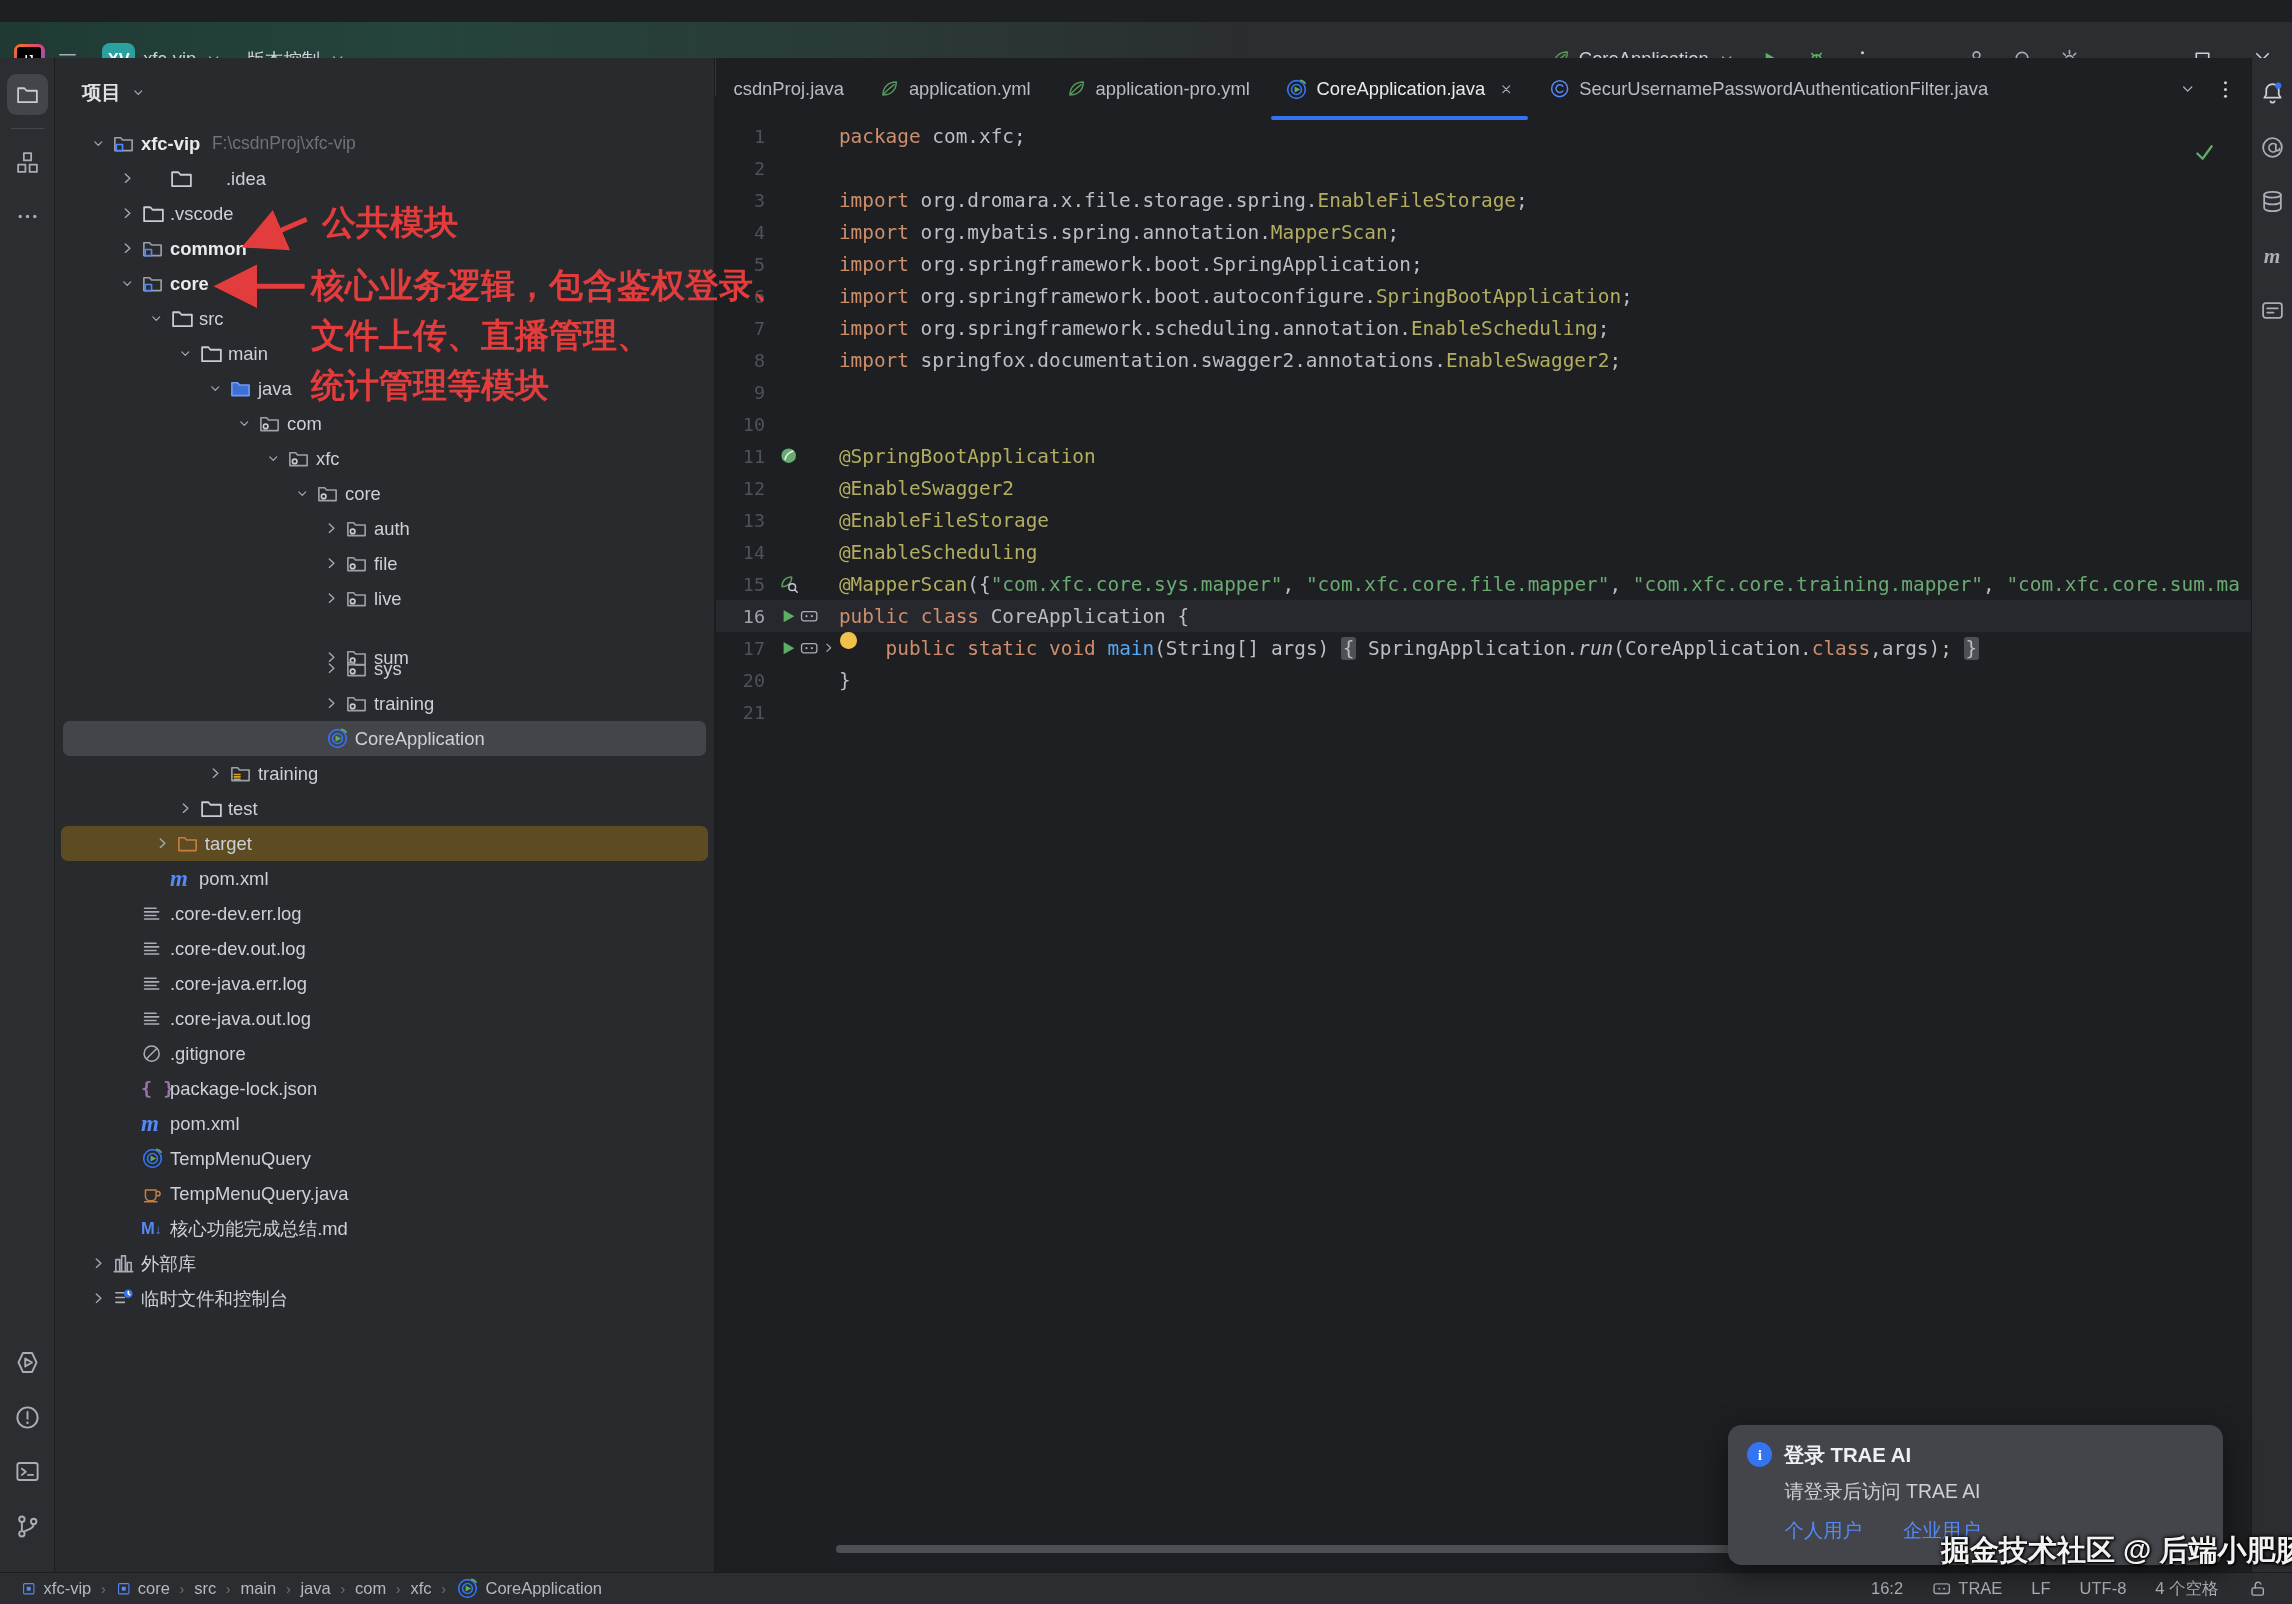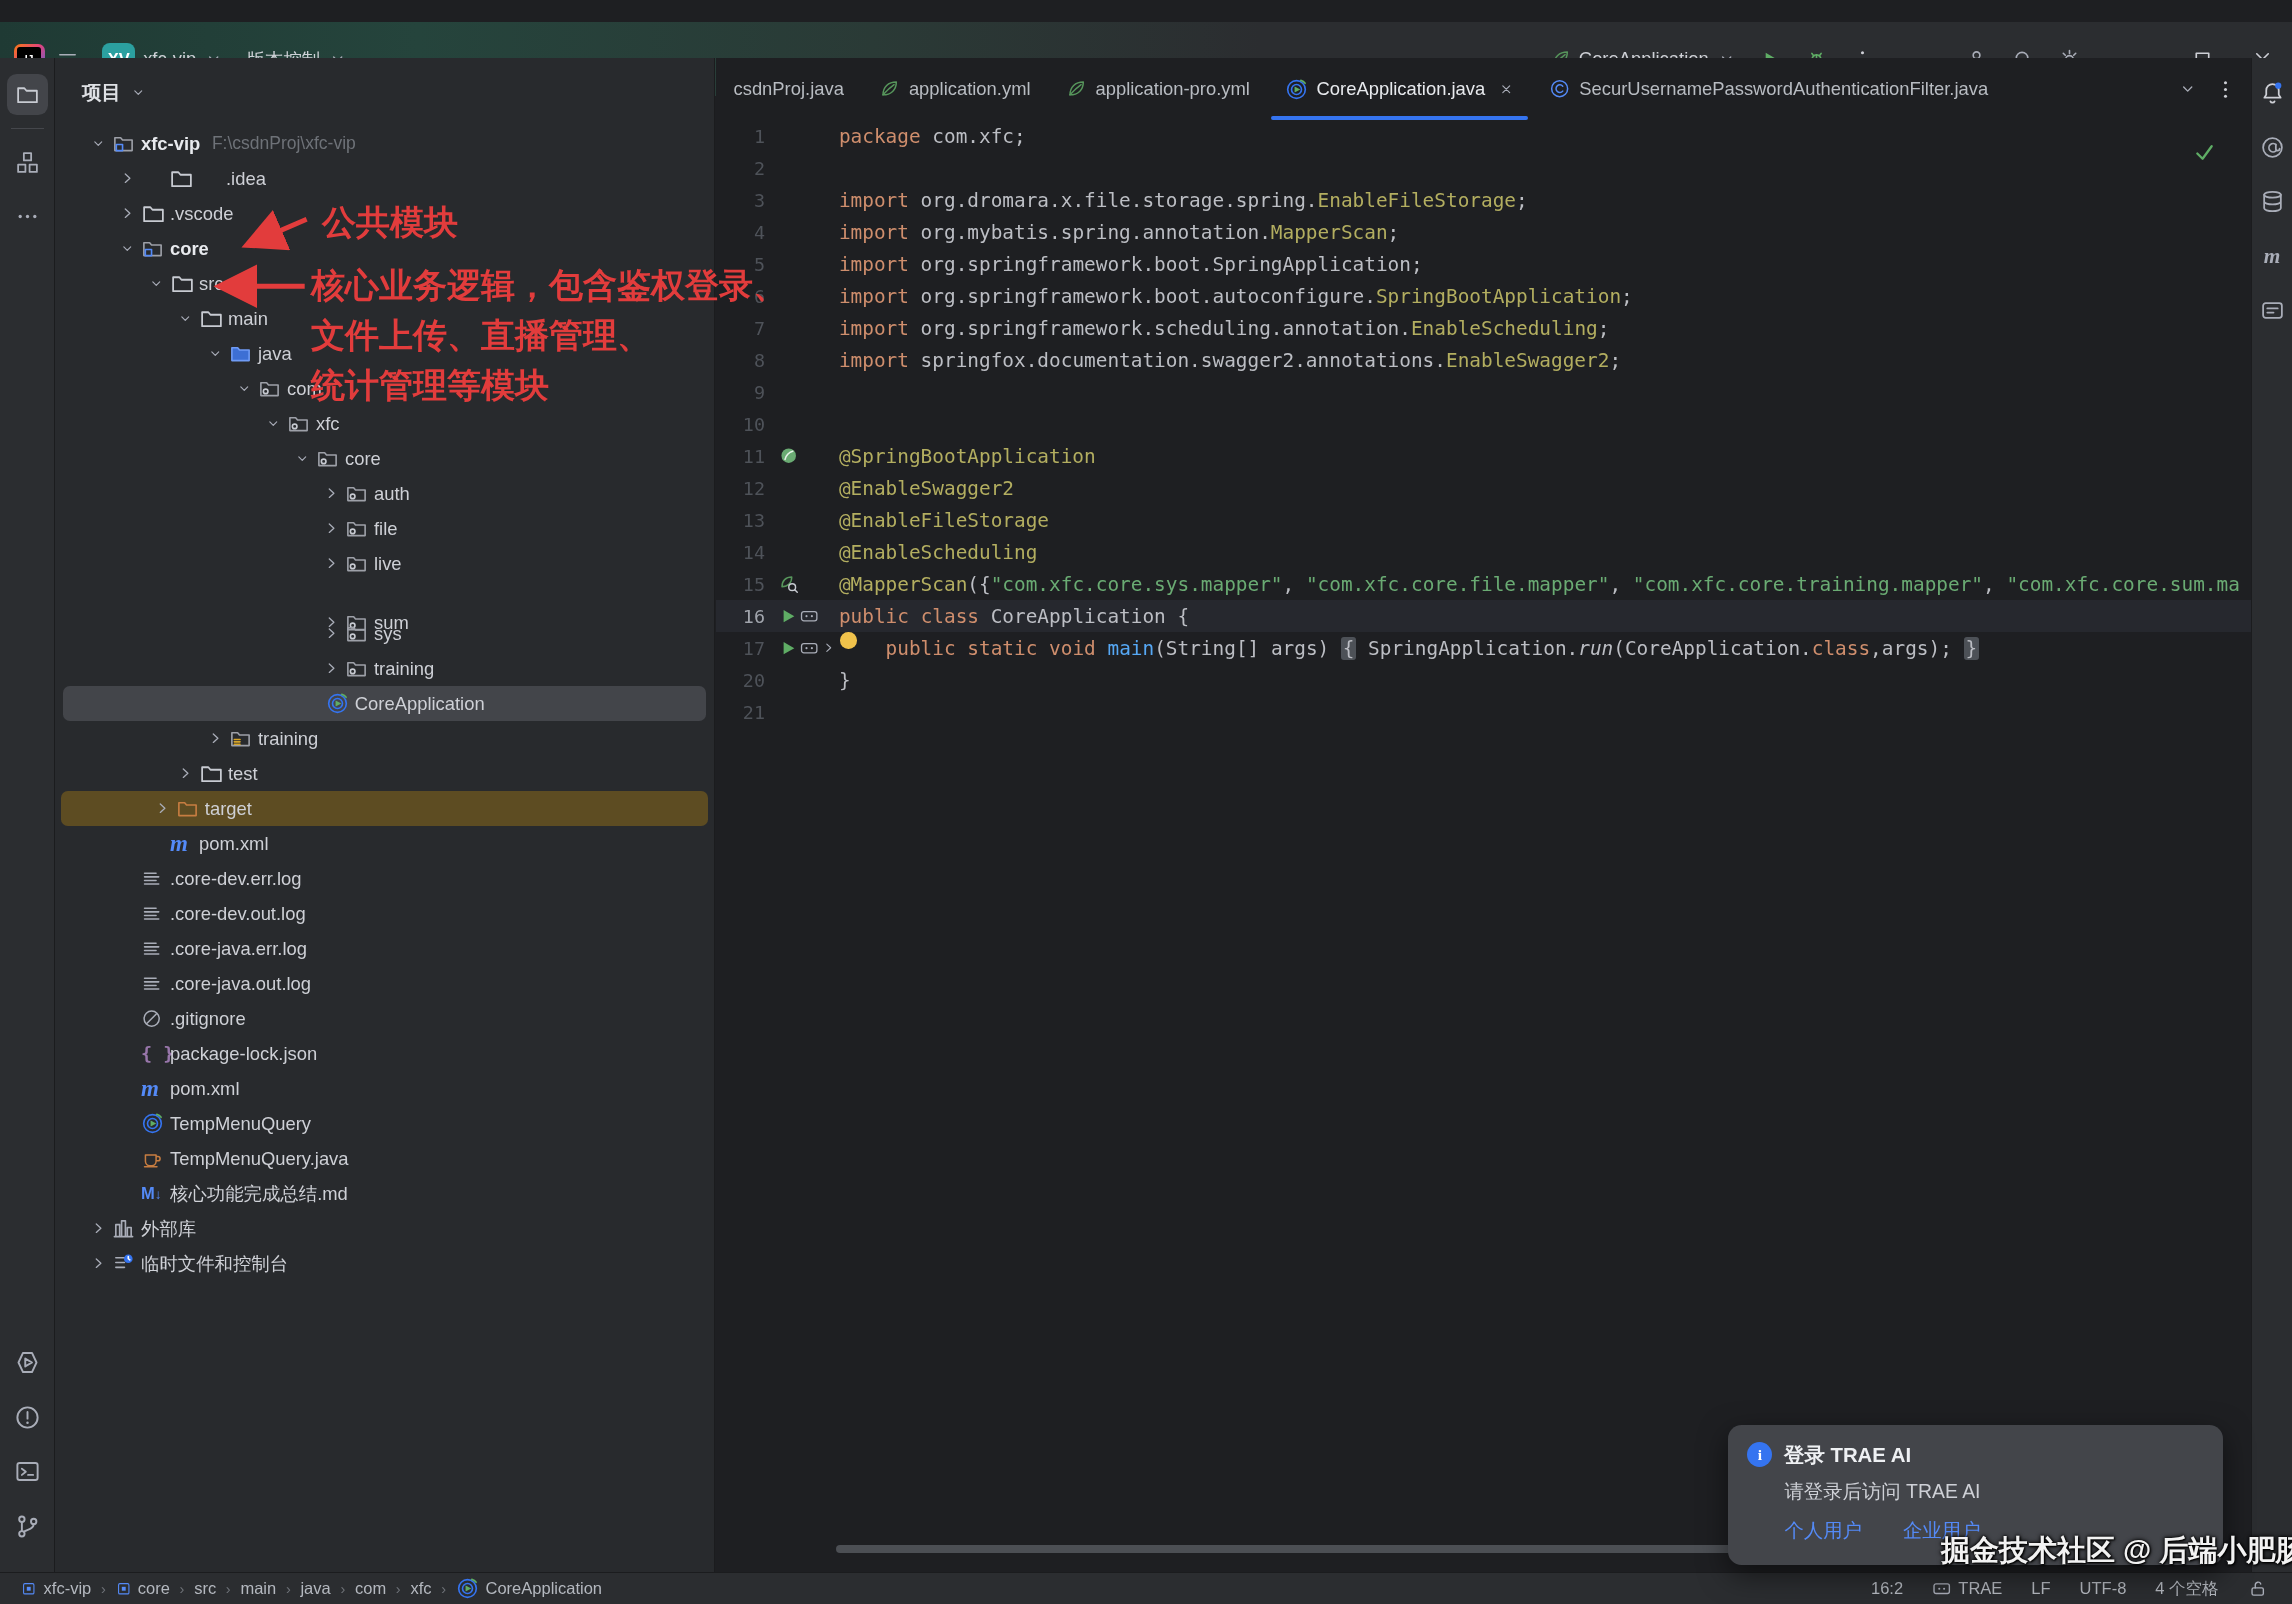--- a/index.html
+++ b/index.html
@@ -320,20 +320,36 @@
             <svg width="18.4" height="18.4" viewBox="0 0 24 24" fill="none" stroke="#a9adb8" stroke-width="1.7" stroke-linecap="round" stroke-linejoin="round">
               <path d="M9.5 6.5l6 5.5-6 5.5"></path>
             </svg>
           </span>
           <span class="t-icon">
             <svg width="25" height="25" viewBox="0 0 24 24" fill="none" stroke="#a9adb8" stroke-width="1.7" stroke-linecap="round" stroke-linejoin="round">
               <path d="M3 6h6l2 2.4h10v11H3z" stroke="#c8cbd2"></path>
             </svg>
           </span>
           <span class="t-label">.vscode</span>
+        </div>
+      </div>
+      <div class="tree-row">
+        <div class="rowbg" style="padding-left: 59px;">
+          <span class="t-chev">
+            <svg width="18.4" height="18.4" viewBox="0 0 24 24" fill="none" stroke="#a9adb8" stroke-width="1.7" stroke-linecap="round" stroke-linejoin="round">
+              <path d="M9.5 6.5l6 5.5-6 5.5"></path>
+            </svg>
+          </span>
+          <span class="t-icon">
+            <svg width="23" height="23" viewBox="0 0 24 24" fill="none" stroke="#a9adb8" stroke-width="1.7" stroke-linecap="round" stroke-linejoin="round">
+              <path d="M3 6h6l2 2.4h10v11H3z" stroke="#9da0a8"></path>
+              <rect x="4.5" y="13" width="6.5" height="6.5" fill="#282a2d" stroke="#548af7"></rect>
+            </svg>
+          </span>
+          <span class="t-label bold">common</span>
         </div>
       </div>
       <div class="tree-row">
         <div class="rowbg" style="padding-left: 59px;">
           <span class="t-chev">
             <svg width="16.5" height="16.5" viewBox="0 0 24 24" fill="none" stroke="#a9adb8" stroke-width="1.7" stroke-linecap="round" stroke-linejoin="round">
               <path d="M7 10l5 5 5-5"></path>
             </svg>
           </span>
           <span class="t-icon">

